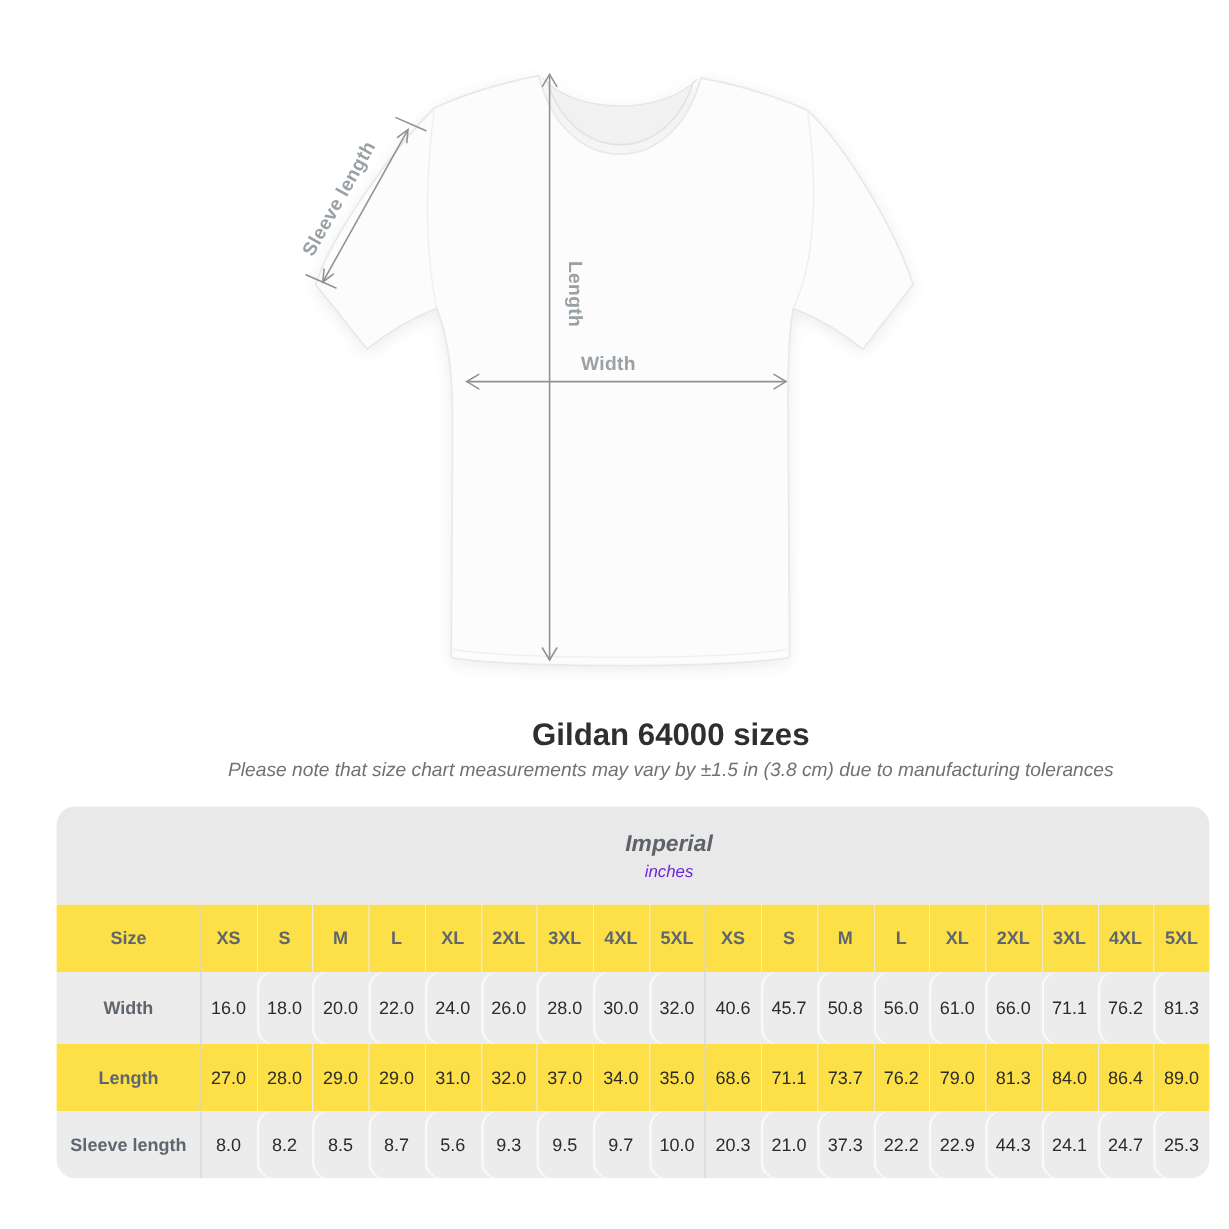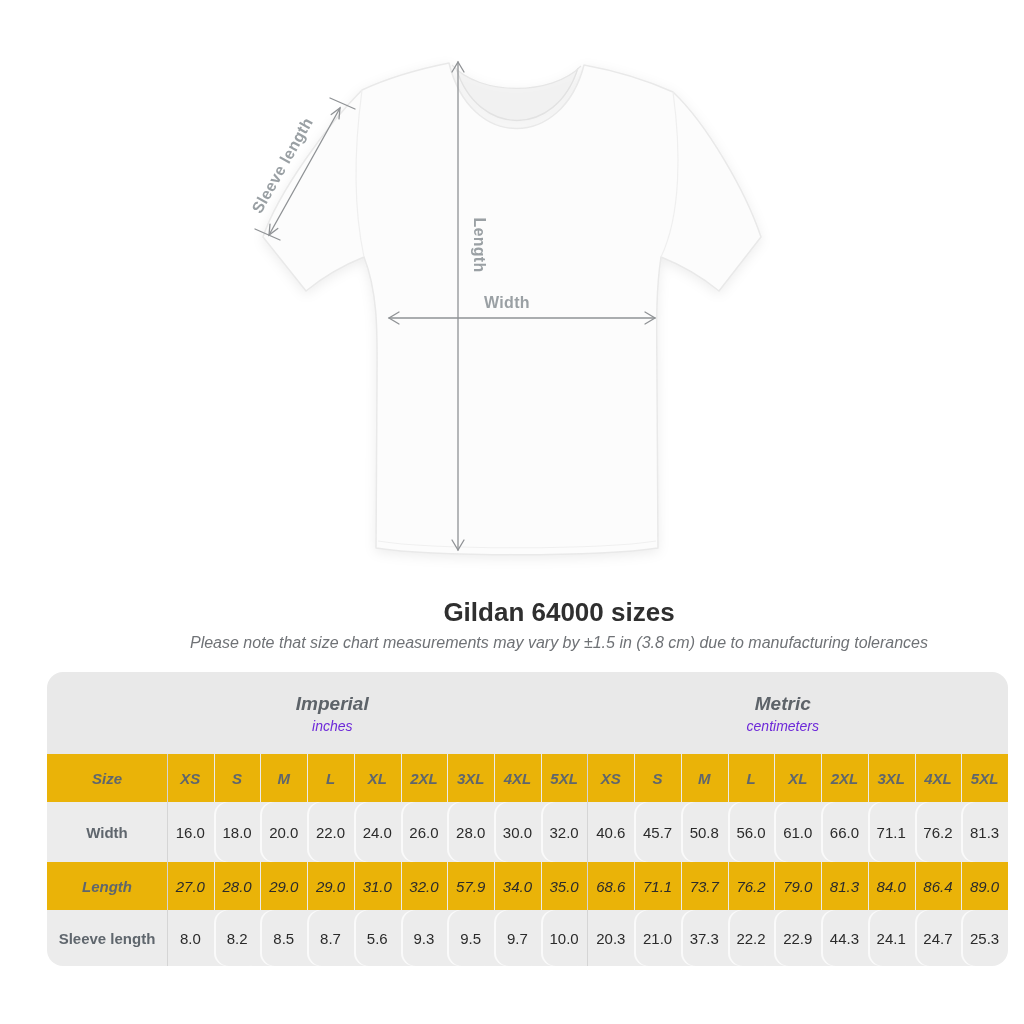--- a/index.html
+++ b/index.html
@@ -19,21 +19,21 @@
   .size-table{
     position:absolute;left:47px;top:672px;width:961px;
     border-radius:16px;overflow:hidden;
   }
   .thead{height:82px;background:#e9e9e9;display:flex;align-items:stretch;}
   .thead-spacer{width:60px;}
   .unit-group{flex:1;display:flex;flex-direction:column;align-items:center;justify-content:center;gap:3px;}
   .group-title{font-size:19px;font-weight:bold;font-style:italic;color:#5d6369;}
   .group-unit{font-size:14px;font-style:italic;color:#6d28d9;}
   .trow{display:grid;grid-template-columns:120px repeat(18,1fr);}
-  .row-white{background:#eab308;height:48px;font-style:italic;}
+  .row-white{background:#fde047;height:56px;}
   .row-gray{background:#ececec;height:60px;}
   .row-last{height:56px;}
   .cell{display:flex;align-items:center;justify-content:center;font-size:15px;color:#2b2b2b;}
   .label-cell,.head{font-weight:bold;color:#5f666d;}
   .row-white .cell:nth-child(n+3):not(.major){box-shadow:inset 1px 0 0 #ebebeb;}
   .row-gray  .cell:nth-child(n+3):not(.major){box-shadow:inset 2px 0 0 #fafafa;border-radius:13px;}
   .trow .cell.major{box-shadow:inset 1px 0 0 #d5d5d5;}
 </style>
 </head>
 <body>
@@ -102,24 +102,20 @@
   </div>
 
   <div class="size-table">
 
     <div class="thead">
       <div class="thead-spacer"></div>
       <div class="unit-group">
         <div class="group-title">Imperial</div>
         <div class="group-unit">inches</div>
       </div>
-      <div class="unit-group">
-        <div class="group-title">Metric</div>
-        <div class="group-unit">centimeters</div>
-      </div>
     </div>
 
     <div class="trow row-white">
       <div class="cell label-cell">Size</div>
       <div class="cell head major">XS</div>
       <div class="cell head">S</div>
       <div class="cell head">M</div>
       <div class="cell head">L</div>
       <div class="cell head">XL</div>
       <div class="cell head">2XL</div>
@@ -160,21 +156,21 @@
     </div>
 
     <div class="trow row-white">
       <div class="cell label-cell">Length</div>
       <div class="cell major">27.0</div>
       <div class="cell">28.0</div>
       <div class="cell">29.0</div>
       <div class="cell">29.0</div>
       <div class="cell">31.0</div>
       <div class="cell">32.0</div>
-      <div class="cell">57.9</div>
+      <div class="cell">37.0</div>
       <div class="cell">34.0</div>
       <div class="cell">35.0</div>
       <div class="cell major">68.6</div>
       <div class="cell">71.1</div>
       <div class="cell">73.7</div>
       <div class="cell">76.2</div>
       <div class="cell">79.0</div>
       <div class="cell">81.3</div>
       <div class="cell">84.0</div>
       <div class="cell">86.4</div>

